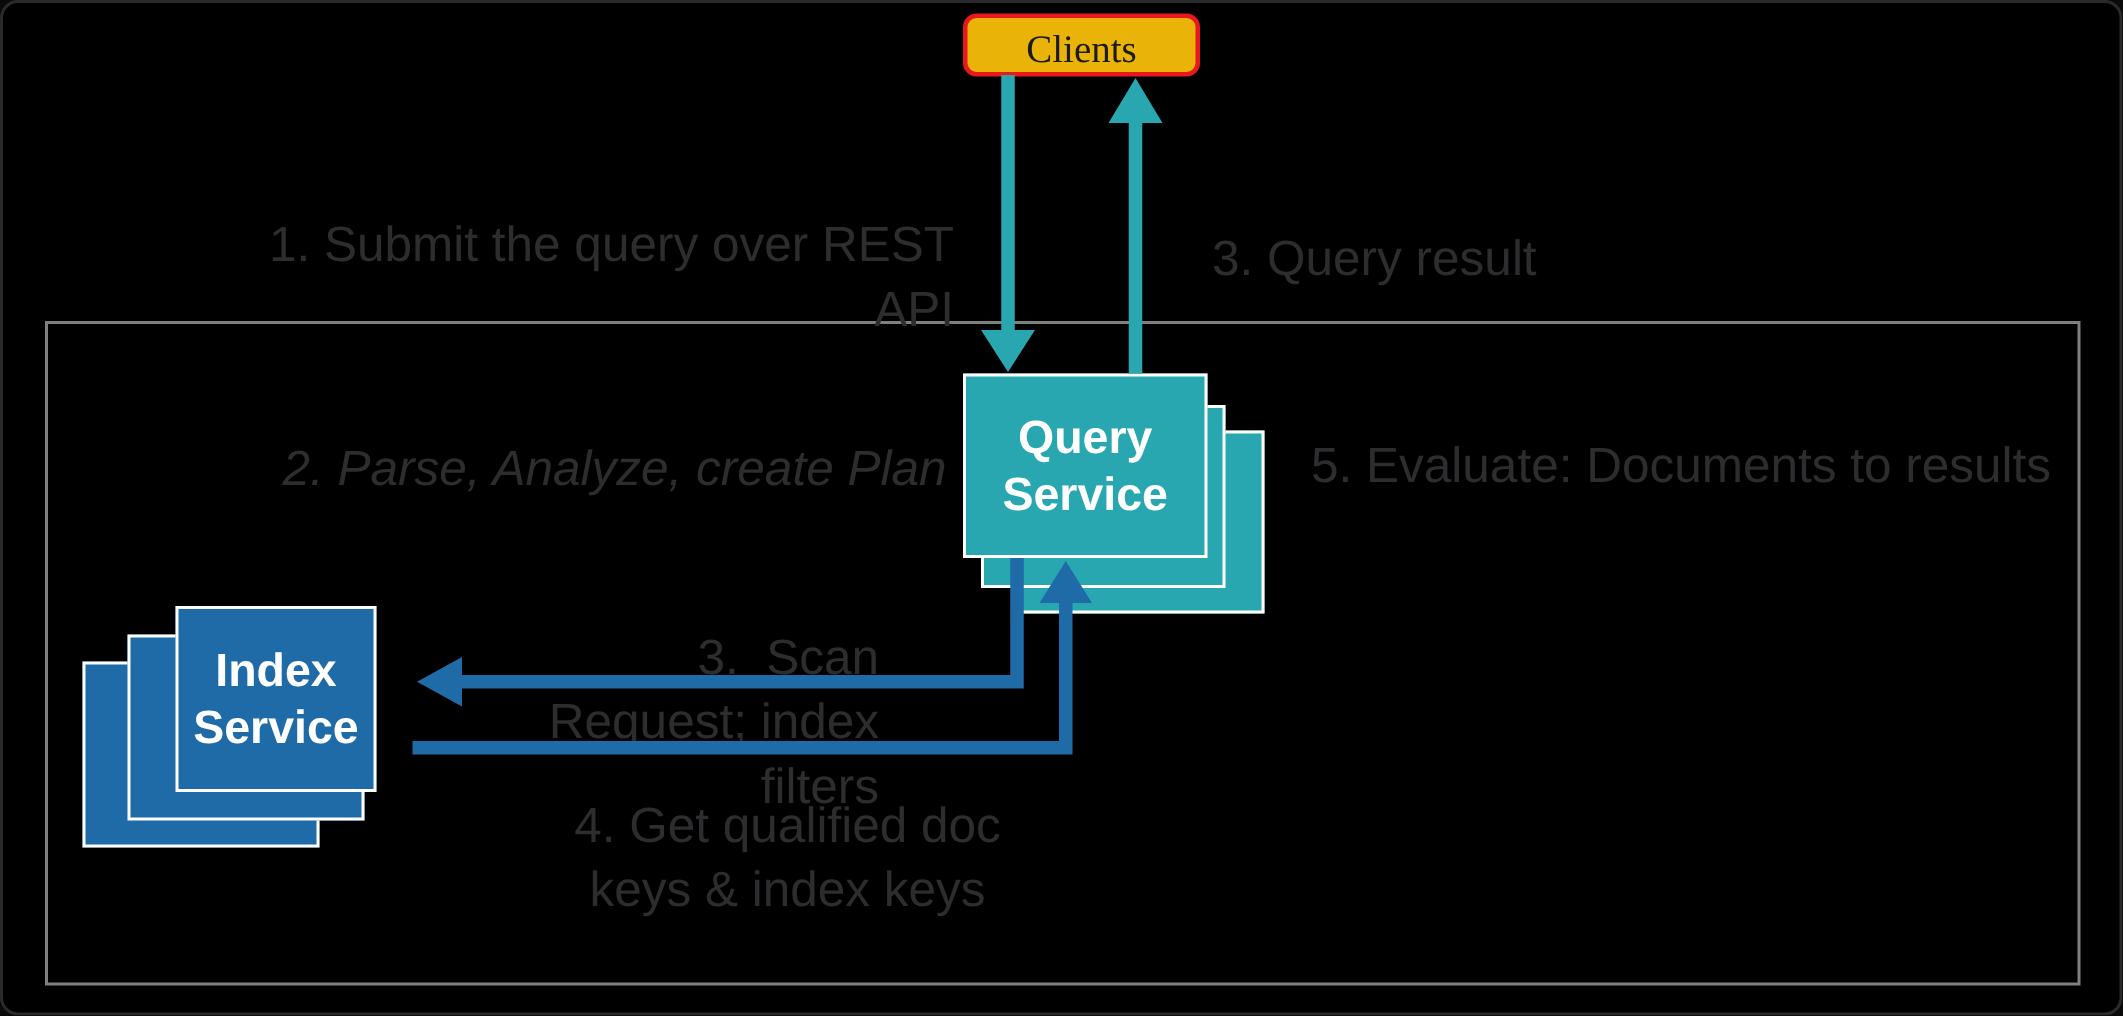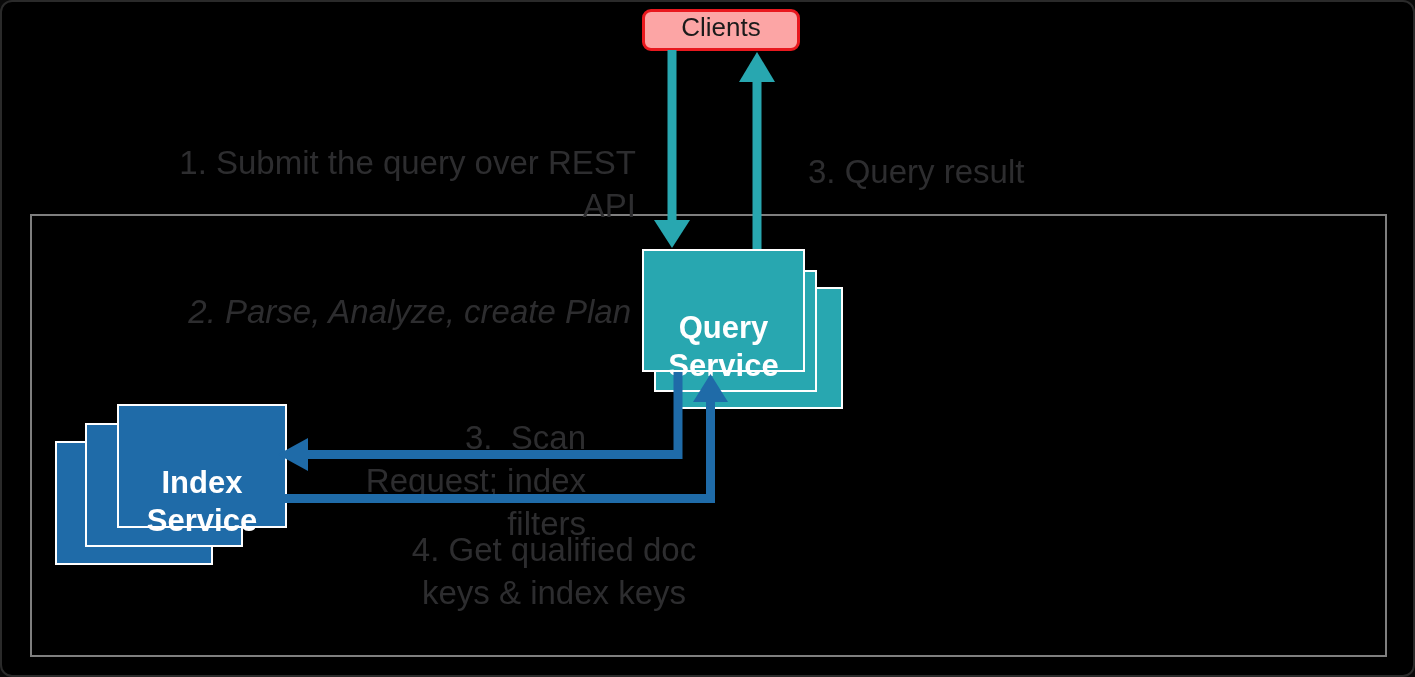--- a/index.html
+++ b/index.html
@@ -18,67 +18,67 @@
     left: 28px; top: 212px;
     width: 1353px; height: 439px;
     border: 2px solid var(--boundary-border, #7f7f7f);
     background: transparent;
   }
   .clients {
     position: absolute;
     left: 640px; top: 7px;
     width: 158px; height: 42px;
     box-sizing: border-box;
-    background: #fca5a5;
+    background: #eab308;
     border: 3px solid var(--client-border-red, #e8181e);
     border-radius: 9px;
-    display: flex; align-items: flex-start; justify-content: center;
+    display: flex; align-items: flex-end; justify-content: center;
     font-size: 26px;
     color: var(--clients-text, #1b1b1b);
     z-index: 3;
+    font-family: Liberation Serif, serif;
   }
   .node {
     position: absolute;
     box-sizing: border-box;
     border: 2px solid #ffffff;
   }
   .teal-box { background: var(--teal, #28a7b0); }
   .blue-box { background: var(--blue, #1f6ba8); }
   .node-label {
     display: flex; align-items: center; justify-content: center;
     width: 100%; height: 100%;
     text-align: center;
     color: var(--box-text, #ffffff);
     font-weight: bold;
     font-size: 31px;
     line-height: 1.22;
     white-space: pre-line;
-    margin-top: 36px;
   }
   
   .q-back  { left: 678px; top: 285px; width: 163px; height: 122px; z-index: 1; }
   .q-mid   { left: 652px; top: 268px; width: 163px; height: 122px; z-index: 2; }
   .q-front { left: 640px; top: 247px; width: 163px; height: 123px; z-index: 3; }
   
   .i-back  { left: 53px;  top: 439px; width: 158px; height: 124px; z-index: 1; }
   .i-mid   { left: 83px;  top: 421px; width: 158px; height: 124px; z-index: 2; }
-  .i-front { left: 115px; top: 402px; width: 170px; height: 124px; z-index: 3; }
+  .i-front { left: 115px; top: 402px; width: 134px; height: 124px; z-index: 3; }
 
   .step {
     position: absolute;
     color: var(--label-text, #2d2d2f);
     font-size: 33px;
     line-height: 1.3;
     white-space: pre-wrap;
     z-index: 2;
   }
   .s1 { top: 140px; right: 777px; text-align: right; }
   .s2 { top: 289px; right: 782px; text-align: right; font-style: italic; }
   .s3 { top: 387px; right: 827px; text-align: right; margin-top: 28px; }
-  .s4 { top: 527px; left: 523px; transform: translateX(-50%); text-align: center; margin-left: 29px; }
+  .s4 { top: 527px; left: 523px; transform: translateX(-50%); text-align: center; }
   .s5 { top: 287px; left: 872px; }
   .s6 { top: 149px; left: 806px; }
 
   .arrows {
     position: absolute; left: 0; top: 0;
     width: 1415px; height: 677px;
     z-index: 5;
     pointer-events: none;
   }
   .stroke-teal { stroke: var(--teal, #28a7b0); stroke-width: 9; fill: none; }
@@ -112,20 +112,21 @@
   </div>
 
   <div class="step s1">1. Submit the query over REST
 API</div>
   <div class="step s2">2. Parse, Analyze, create Plan</div>
   <div class="step s3">3.  Scan
 Request; index
 filters</div>
   <div class="step s4">4. Get qualified doc
 keys &amp; index keys</div>
+  <div class="step s5">5. Evaluate: Documents to results</div>
   <div class="step s6">3. Query result</div>
 
   <svg class="arrows" viewBox="0 0 1415 677" xmlns="http://www.w3.org/2000/svg">
 
     <line class="stroke-teal" x1="670" y1="48" x2="670" y2="220"></line>
     <polygon class="fill-teal" points="652,218 688,218 670,246"></polygon>
 
     <line class="stroke-teal" x1="755" y1="247" x2="755" y2="78"></line>
     <polygon class="fill-teal" points="737,80 773,80 755,50"></polygon>
 

